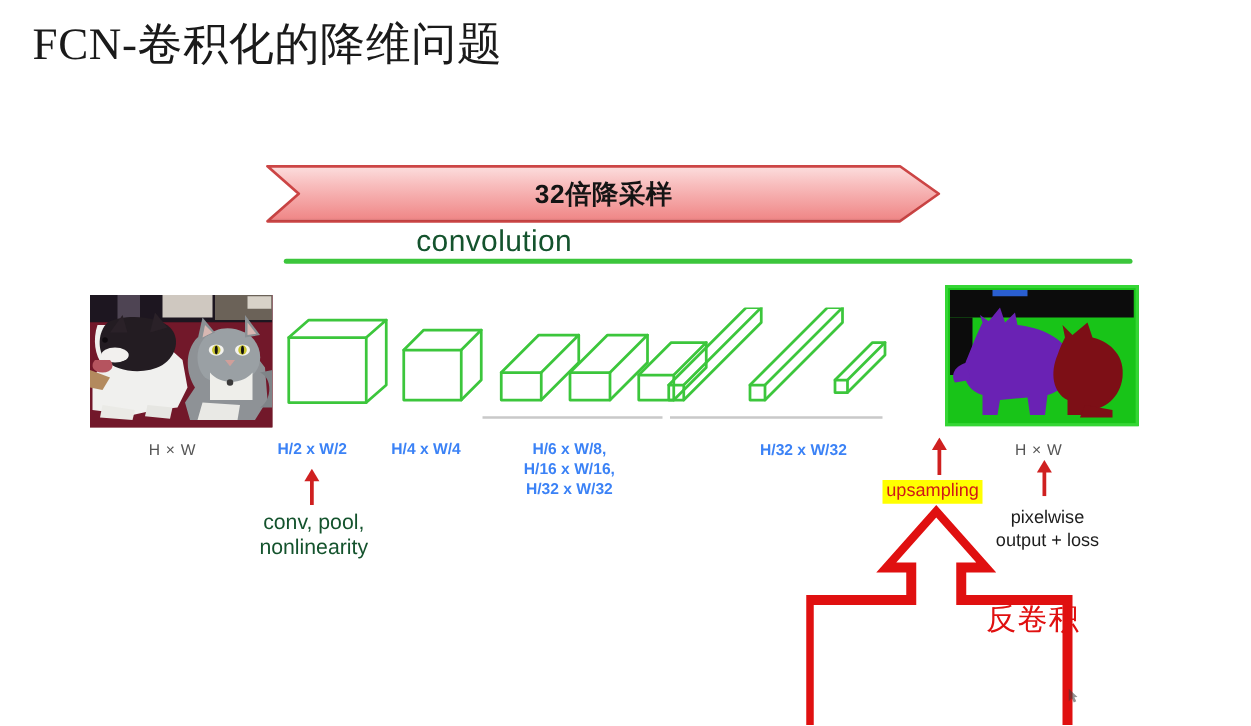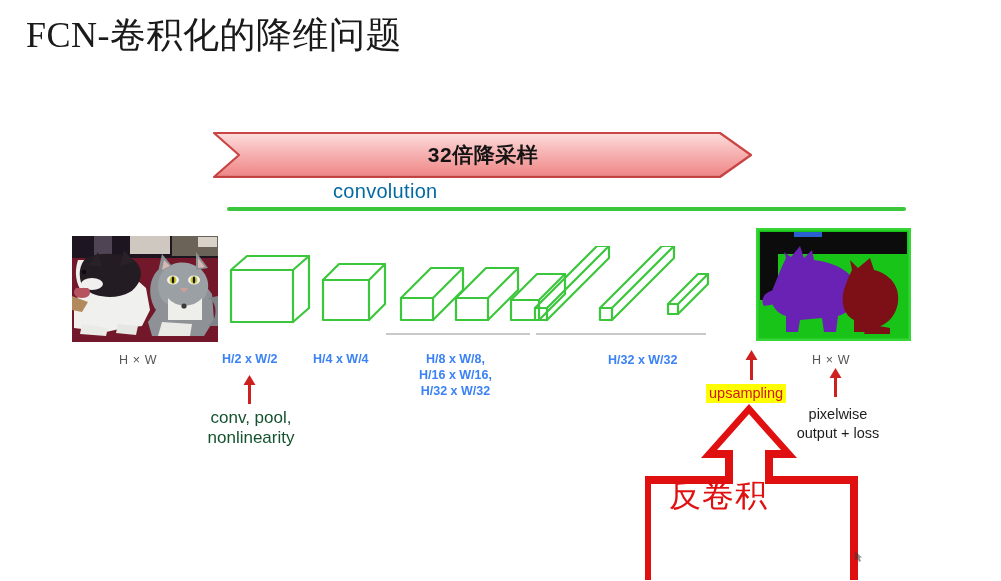--- a/index.html
+++ b/index.html
@@ -54,22 +54,22 @@
     font-weight: bold;
     color: #141414;
     letter-spacing: 0.5px;
   }
 
   
   #convolution-label {
     position: absolute;
     left: 333px;
     top: 180px;
-    font-size: 20px;
-    color: #0369a1;
+    font-size: 24px;
+    color: #14532d;
     letter-spacing: 0.3px;
   }
   #convolution-rule {
     position: absolute;
     left: 227px;
     top: 207px;
     width: 679px;
     height: 4px;
     background: #3cc63c;
     border-radius: 2px;
@@ -208,26 +208,25 @@
     top: 398px;
     width: 219px;
     height: 182px;
   }
   #red-callout svg { display: block; }
   #red-callout-text {
     position: absolute;
     left: 645px;
     top: 478px;
     width: 219px;
-    text-align: left;
+    text-align: right;
     color: #e01010;
-    font-size: 32px;
+    font-size: 24px;
     line-height: 35px;
     letter-spacing: 1px;
-    margin-left: 24px;
   }
   #red-callout-text .bold { font-weight: bold; }
 
   
   #cursor-artifact {
     position: absolute;
     left: 854px;
     top: 551px;
     width: 9px;
     height: 12px;
@@ -384,21 +383,21 @@
                C 92,50 94,46 96,42 Z" fill="#7d0f16"></path>
       <path d="M 112,96 L 134,100 L 134,106 L 108,106 Z" fill="#7d0f16"></path>
       <rect x="0" y="0" width="155" height="113" fill="none" stroke="#35d635" stroke-width="5"></rect>
     </svg>
   </div>
 
   <div class="dim-label plain" id="label-hw-in">H × W</div>
   <div class="dim-label" id="label-h2">H/2 x W/2</div>
   <div class="dim-label" id="label-h4">H/4 x W/4</div>
   <div class="dim-label" id="label-h8group">
-    <div>H/8 x W/8,</div>
+    <div>H/6 x W/8,</div>
     <div>H/16 x W/16,</div>
     <div>H/32 x W/32</div>
   </div>
   <div class="dim-label" id="label-h32">H/32 x W/32</div>
   <div class="dim-label plain" id="label-hw-out">H × W</div>
 
   <div id="conv-arrow">
     <svg width="13" height="29" viewBox="0 0 13 29">
       <rect x="5" y="8" width="3" height="21" fill="#cf2020"></rect>
       <path d="M 6.5,0 L 12.5,10 L 0.5,10 Z" fill="#cf2020"></path>

